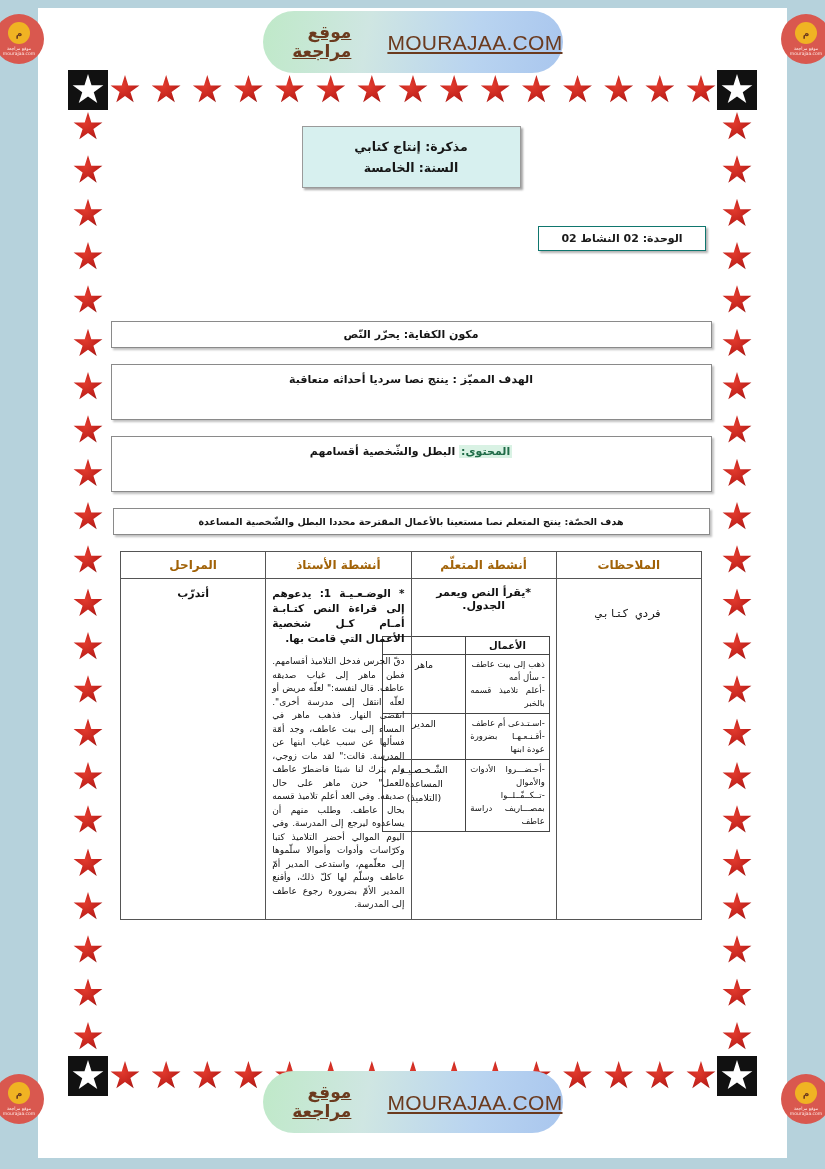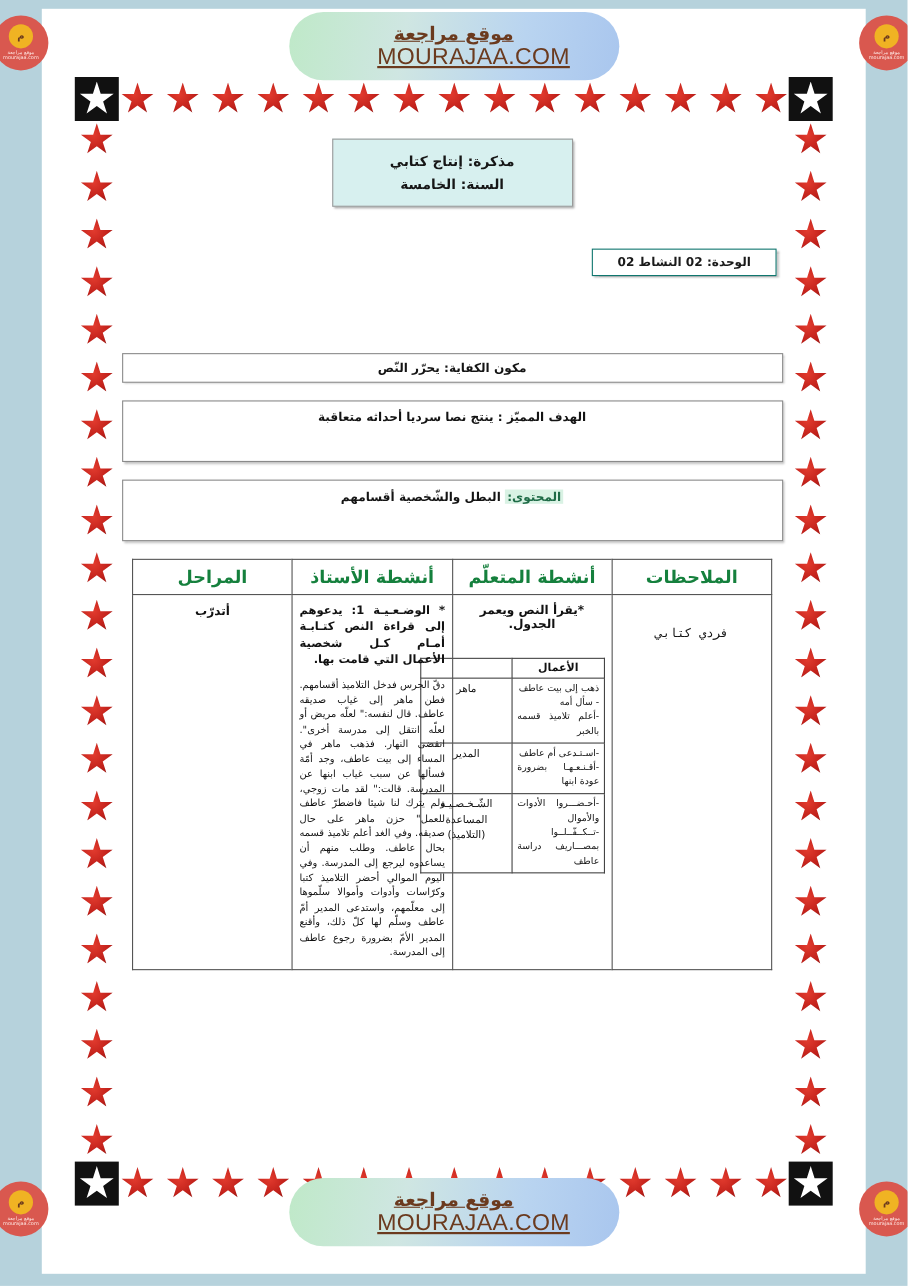--- a/index.html
+++ b/index.html
@@ -16,21 +16,21 @@
   
   .wm{
     position:absolute;left:0;width:749px;height:68px;z-index:40;
     display:flex;align-items:center;justify-content:center;
   }
   .wm.top{top:0;}
   .wm.bottom{top:1060px;}
   .wm-pill{
     position:relative;width:300px;height:62px;border-radius:31px;
     background:linear-gradient(100deg,#bfe9c8 0%,#cfe6e2 35%,#b9d4f0 70%,#a9c6ee 100%);
-    display:flex;flex-direction:column;align-items:center;justify-content:center;
+    display:flex;flex-direction:row;align-items:center;justify-content:center;
   }
   .wm-l1{
     font-family:"DejaVu Sans", sans-serif;
     font-size:17px;font-weight:bold;color:#6b3a1e;
     text-decoration:underline;direction:rtl;line-height:19px;
   }
   .wm-l2{
     font-family:"Liberation Sans", sans-serif;
     font-size:21px;font-weight:normal;color:#6b3a1e;
     text-decoration:underline;letter-spacing:.3px;line-height:21px;margin-left:36px;
@@ -95,21 +95,21 @@
   .bar.small{font-size:9.5px;padding:7px 10px;}
   .hl{background:#d9f2e4;color:#1f6b47;padding:0 2px;}
   .bars{margin-top:70px;}
   
   table.main{
     width:582px;margin:16px auto 0 auto;border-collapse:collapse;
     table-layout:fixed;background:#fff;
   }
   table.main th,table.main td{border:1px solid #555;vertical-align:top;}
   table.main th{
-    color:#15803d;font-size:16px;font-weight:bold;
+    color:#a16207;font-size:12px;font-weight:bold;
     padding:6px 2px;text-align:center;background:#fff;
   }
   td.stage{width:78px;text-align:center;font-size:11px;padding-top:8px;color:#111;font-weight:bold;}
   td.teacher{width:196px;padding:7px 6px;}
   td.pupil{width:200px;padding:7px 6px;}
   td.notes{width:108px;text-align:center;padding-top:28px;font-size:11px;color:#111;font-family:Liberation Mono, monospace;}
   .t-lead{font-size:10.5px;line-height:15px;color:#111;font-weight:bold;text-align:justify;}
   .t-body{font-size:9px;line-height:13.5px;color:#111;text-align:justify;margin-top:9px;}
   .p-lead{font-size:11px;color:#111;font-weight:bold;text-align:center;margin-bottom:24px;}
   table.inner{
@@ -230,20 +230,21 @@
 
     <div class="unit-box">الوحدة: 02    النشاط 02</div>
 
     <div class="bars">
       <div class="bar">مكون الكفاية: يحرّر النّص</div>
       <div class="bar tall">الهدف المميّز : ينتج نصا سرديا أحداثه متعاقبة</div>
       <div class="bar tall">
         <span><span class="hl">المحتوى:</span>
         <span>البطل والشّخصية أقسامهم</span></span>
       </div>
+      <div class="bar small">هدف الحصّة: ينتج المتعلم نصا مستعينا بالأعمال المقترحة محددا البطل والشّخصية المساعدة</div>
     </div>
 
     <table class="main">
       <thead>
         <tr>
           <th>الملاحظات</th>
           <th>أنشطة المتعلّم</th>
           <th>أنشطة الأستاذ</th>
           <th>المراحل</th>
         </tr>

